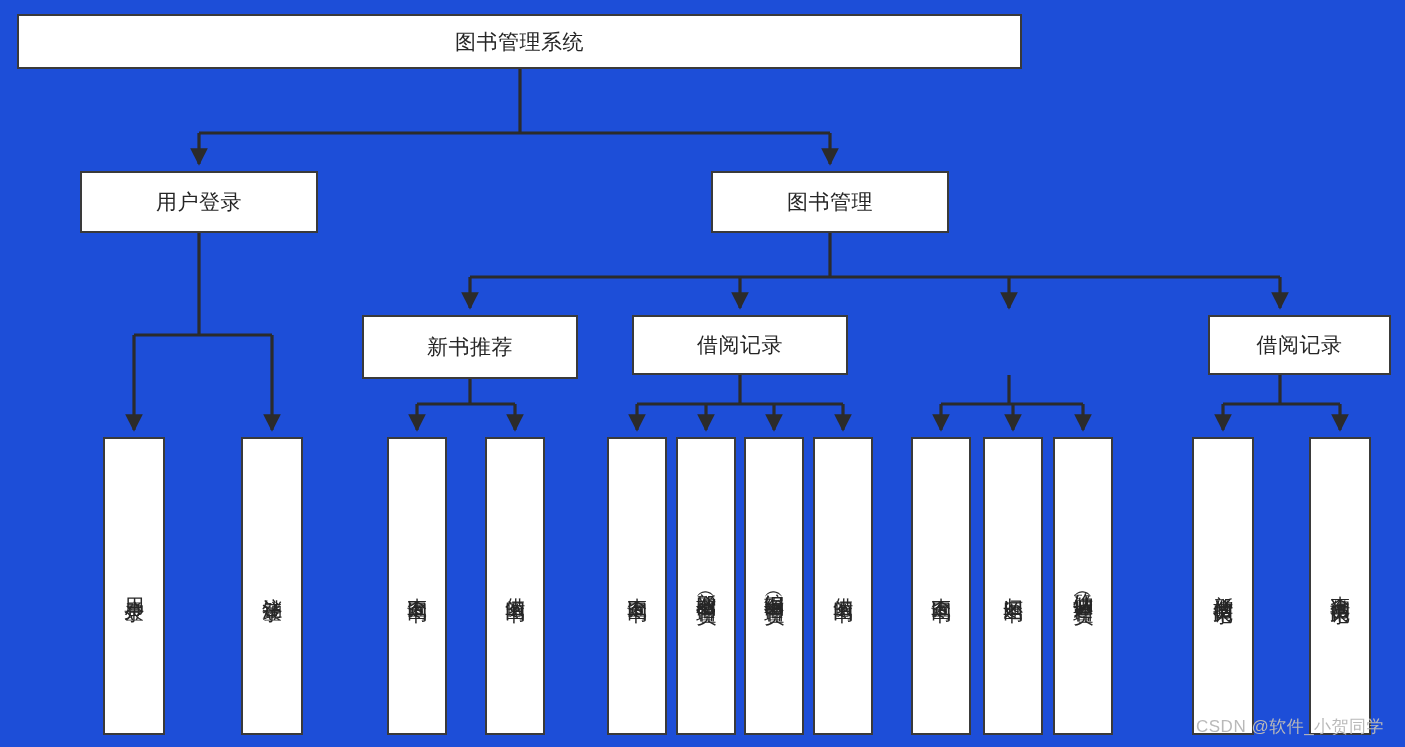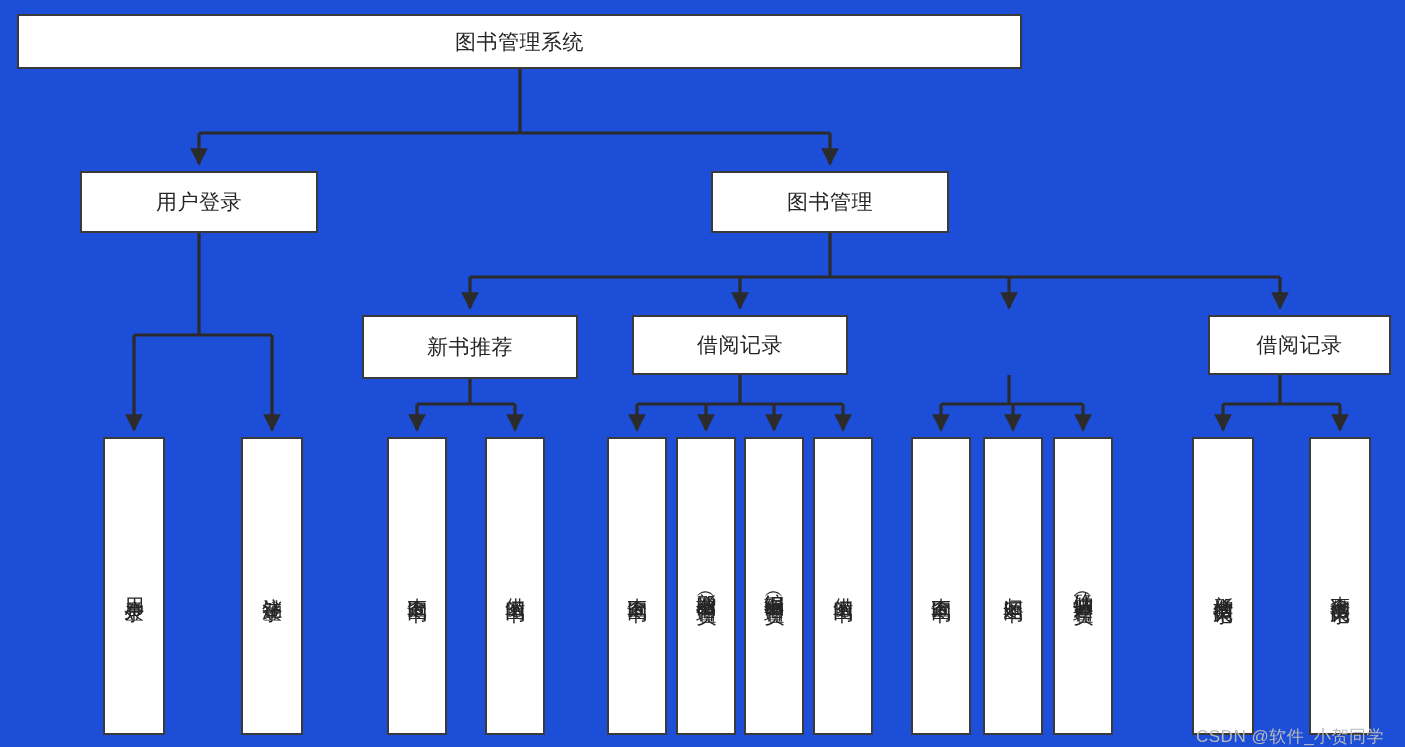--- a/index.html
+++ b/index.html
@@ -57,21 +57,20 @@
     display: block;
   }
   #watermark {
     position: absolute;
     left: 1196px;
     top: 715px;
     font-size: 17px;
     color: #b9b9b9;
     white-space: nowrap;
     letter-spacing: 0.5px;
-    margin-top: 10px;
   }
 </style>
 </head>
 <body>
 
 <div id="canvas">
 
   <svg id="edges" viewBox="0 0 1405 747" xmlns="http://www.w3.org/2000/svg">
     <defs>
       <marker id="arrow" viewBox="0 0 10 10" refX="9" refY="5" markerWidth="5.5" markerHeight="5.5" orient="auto-start-reverse">

